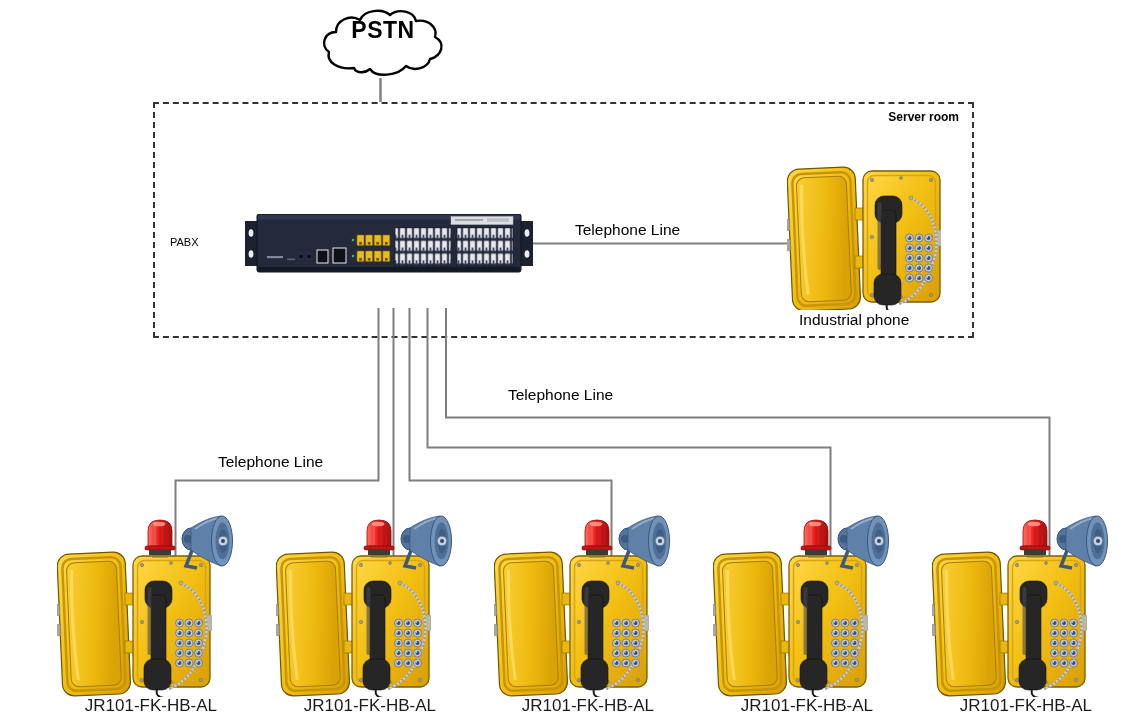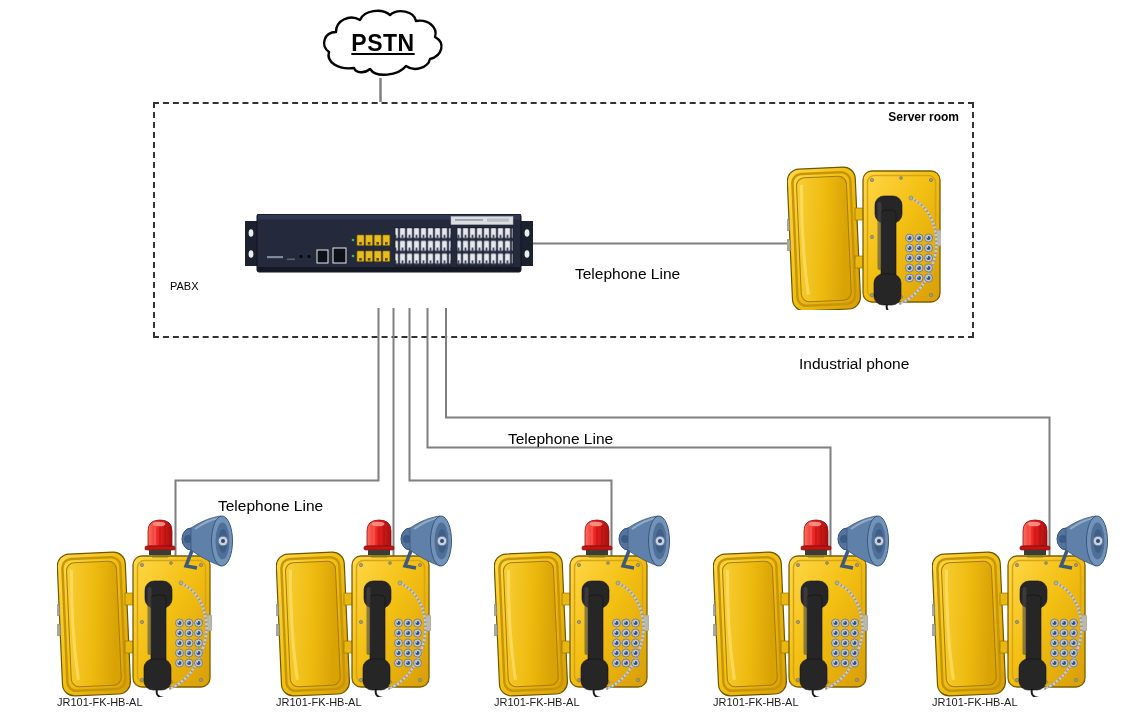--- a/index.html
+++ b/index.html
@@ -3,40 +3,40 @@
 <meta charset="utf-8">
 <style>
   html,body{margin:0;padding:0;background:#fff;}
   .canvas{
     position:relative;width:1127px;height:725px;background:#fff;overflow:hidden;
     font-family:"Liberation Sans", sans-serif;color:#000;
   }
   .abs{position:absolute;}
   svg{display:block;}
   
-  .lbl{position:absolute;white-space:nowrap;font-size:15.5px;color:#000;margin-top:44px;}
+  .lbl{position:absolute;white-space:nowrap;font-size:15.5px;color:#000;}
   .pstn-label{
-    position:absolute;left:324px;top:30px;width:118px;text-align:center;
-    font-size:23px;font-weight:bold;letter-spacing:.5px;text-decoration:underline;
+    position:absolute;left:324px;top:17px;width:118px;text-align:center;
+    font-size:23px;font-weight:bold;letter-spacing:.5px;
   }
   .server-room-box{
     position:absolute;left:153px;top:102px;width:817px;height:232px;
     border:2px dashed #333;
   }
   .server-room-title{
     position:absolute;right:13px;top:6px;font-size:12px;font-weight:bold;
   }
   .pabx-label{left:170px;top:236px;font-size:11px;}
   .tl-server{left:575px;top:221px;}
   .tl-left{left:218px;top:453px;}
   .tl-right{left:508px;top:386px;}
   .industrial-phone-label{left:799px;top:311px;}
   .phone-label{
-    position:absolute;top:696px;width:160px;text-align:left;
-    font-size:11px;color:#1c1c1c;white-space:nowrap;
+    position:absolute;top:696px;width:160px;text-align:right;
+    font-size:17px;color:#1c1c1c;white-space:nowrap;
   }
 </style>
 </head>
 <body>
 
 <div class="canvas">
 
   <svg width="0" height="0" style="position:absolute" aria-hidden="true">
     <defs>
       <linearGradient id="gradYellow" x1="0" y1="0" x2="1" y2="1">

